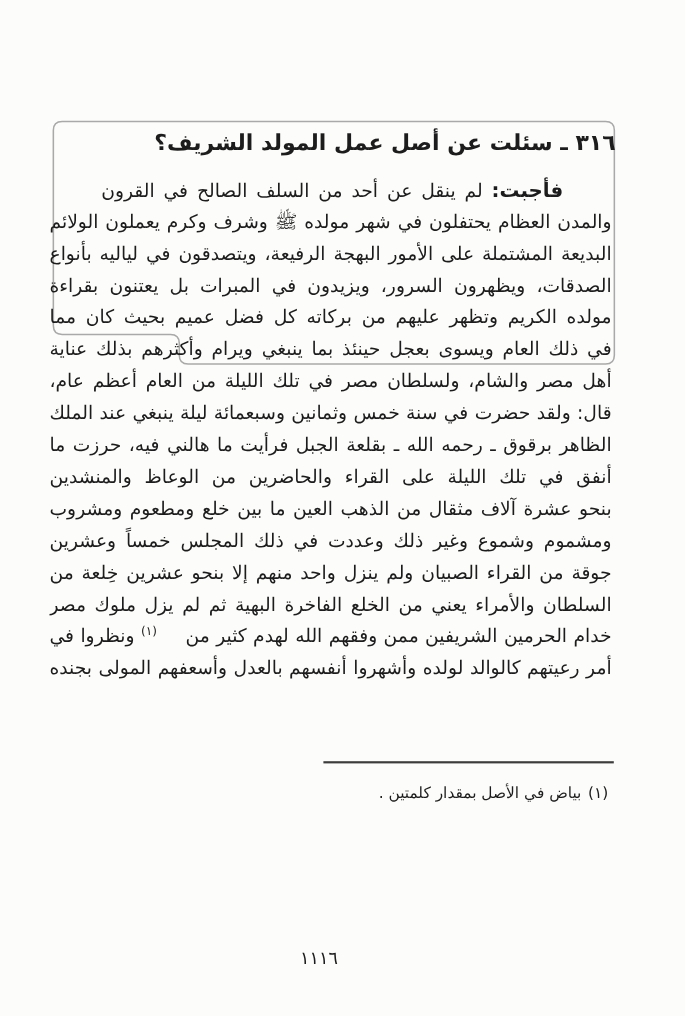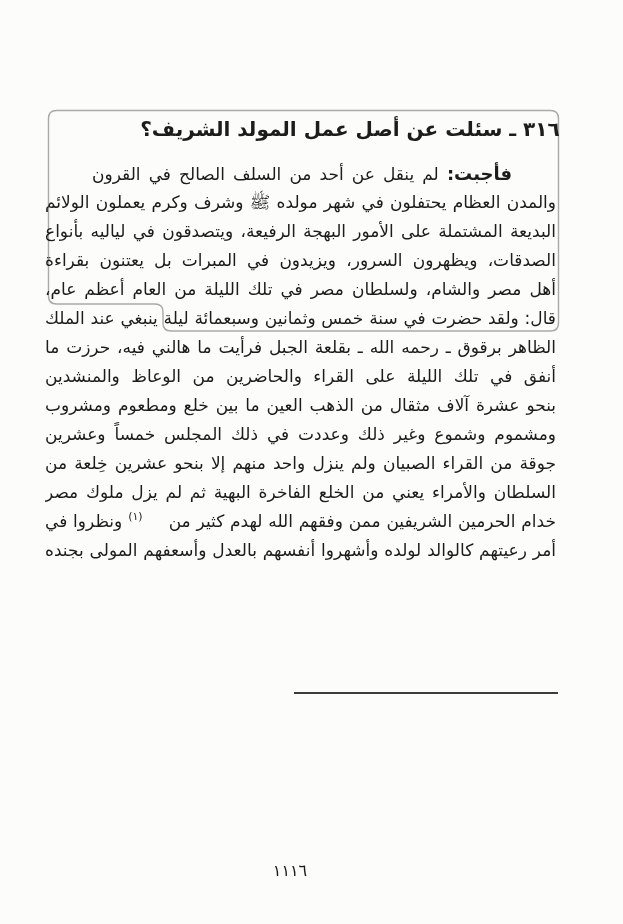--- a/index.html
+++ b/index.html
@@ -55,31 +55,36 @@
   </svg>
 
   <div class="qtitle">٣١٦ ـ سئلت عن أصل عمل المولد الشريف؟</div>
 
   <div class="answer">
     <div>
         <div class="bline indent"><span class="lead">فأجبت:</span> لم ينقل عن أحد من السلف الصالح في القرون الثلاثة</div>
         <div class="bline">والمدن العظام يحتفلون في شهر مولده ﷺ وشرف وكرم يعملون الولائم</div>
         <div class="bline">البديعة المشتملة على الأمور البهجة الرفيعة، ويتصدقون في لياليه بأنواع</div>
         <div class="bline">الصدقات، ويظهرون السرور، ويزيدون في المبرات بل يعتنون بقراءة</div>
+        <div class="bline">مولده الكريم وتظهر عليهم من بركاته كل فضل عميم بحيث كان مما</div>
+        <div class="bline">في ذلك العام ويسوى بعجل حينئذ بما ينبغي ويرام وأكثرهم بذلك عناية</div>
         <div class="bline">أهل مصر والشام، ولسلطان مصر في تلك الليلة من العام أعظم عام،</div>
         <div class="bline">قال: ولقد حضرت في سنة خمس وثمانين وسبعمائة ليلة ينبغي عند الملك</div>
         <div class="bline">الظاهر برقوق ـ رحمه الله ـ بقلعة الجبل فرأيت ما هالني فيه، حرزت ما</div>
         <div class="bline">أنفق في تلك الليلة على القراء والحاضرين من الوعاظ والمنشدين وغيرهم</div>
         <div class="bline">بنحو عشرة آلاف مثقال من الذهب العين ما بين خلع ومطعوم ومشروب</div>
         <div class="bline">ومشموم وشموع وغير ذلك وعددت في ذلك المجلس خمساً وعشرين</div>
         <div class="bline">جوقة من القراء الصبيان ولم ينزل واحد منهم إلا بنحو عشرين خِلعة من</div>
         <div class="bline">السلطان والأمراء يعني من الخلع الفاخرة البهية ثم لم يزل ملوك مصر</div>
         <div class="bline">خدام الحرمين الشريفين ممن وفقهم الله لهدم كثير من<span class="gap"></span><span class="fnref">(١)</span> ونظروا في</div>
         <div class="bline">أمر رعيتهم كالوالد لولده وأشهروا أنفسهم بالعدل وأسعفهم المولى بجنده</div>
       </div>
   </div>
 
   <div class="fnrule"></div>
 
+  <div class="footnote">
+    <span class="fn-marker">(١)</span><span>بياض في الأصل بمقدار كلمتين .</span>
+  </div>
 
   <div class="pagenum">١١١٦</div>
 
 </div>
 
 </body></html>

